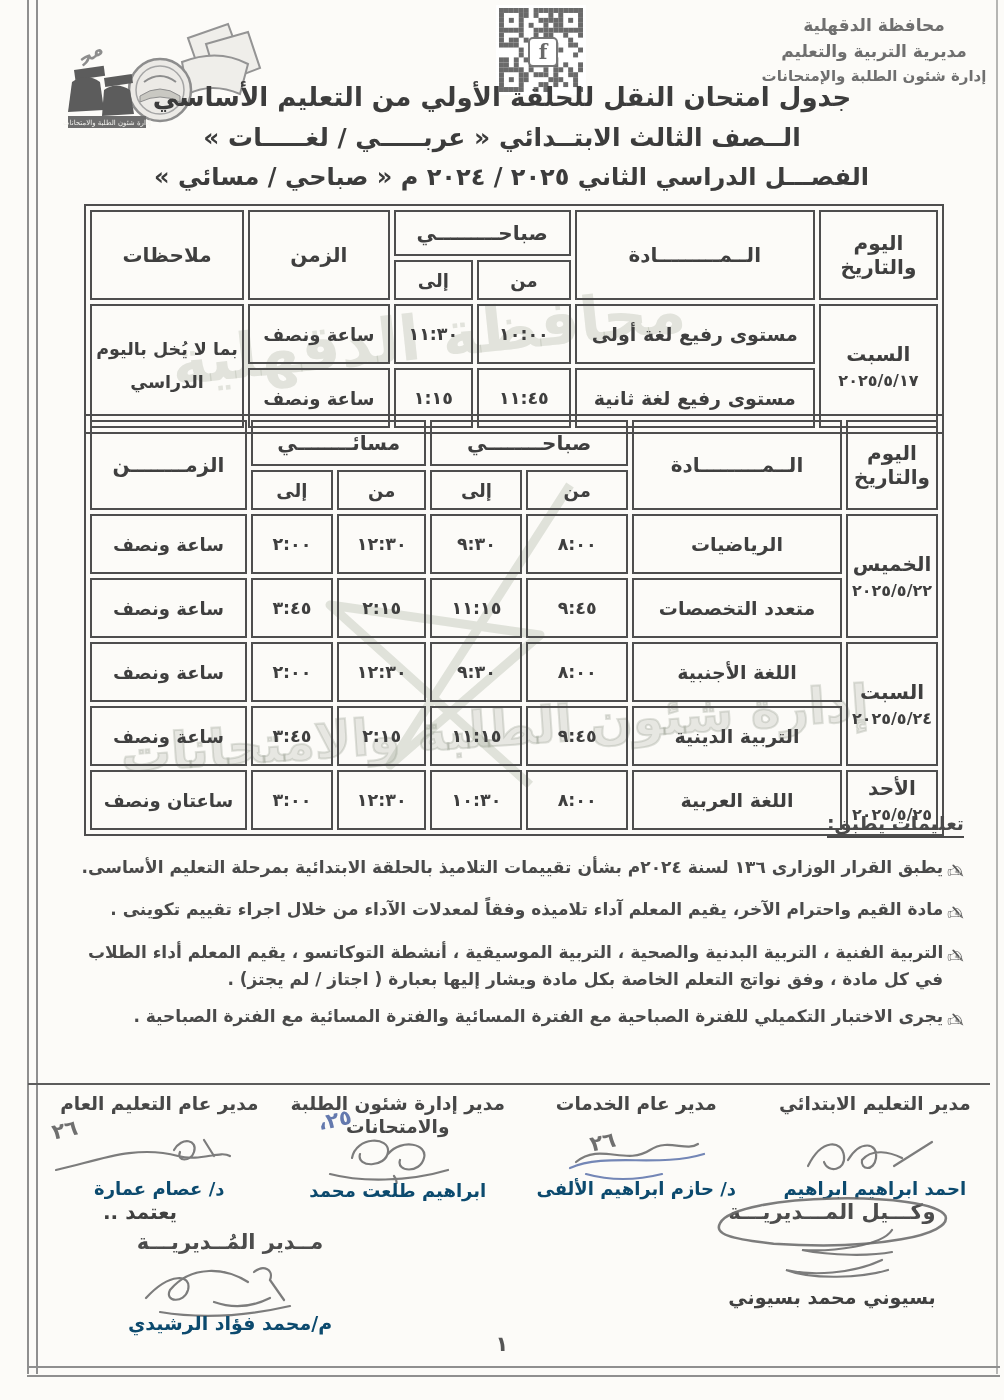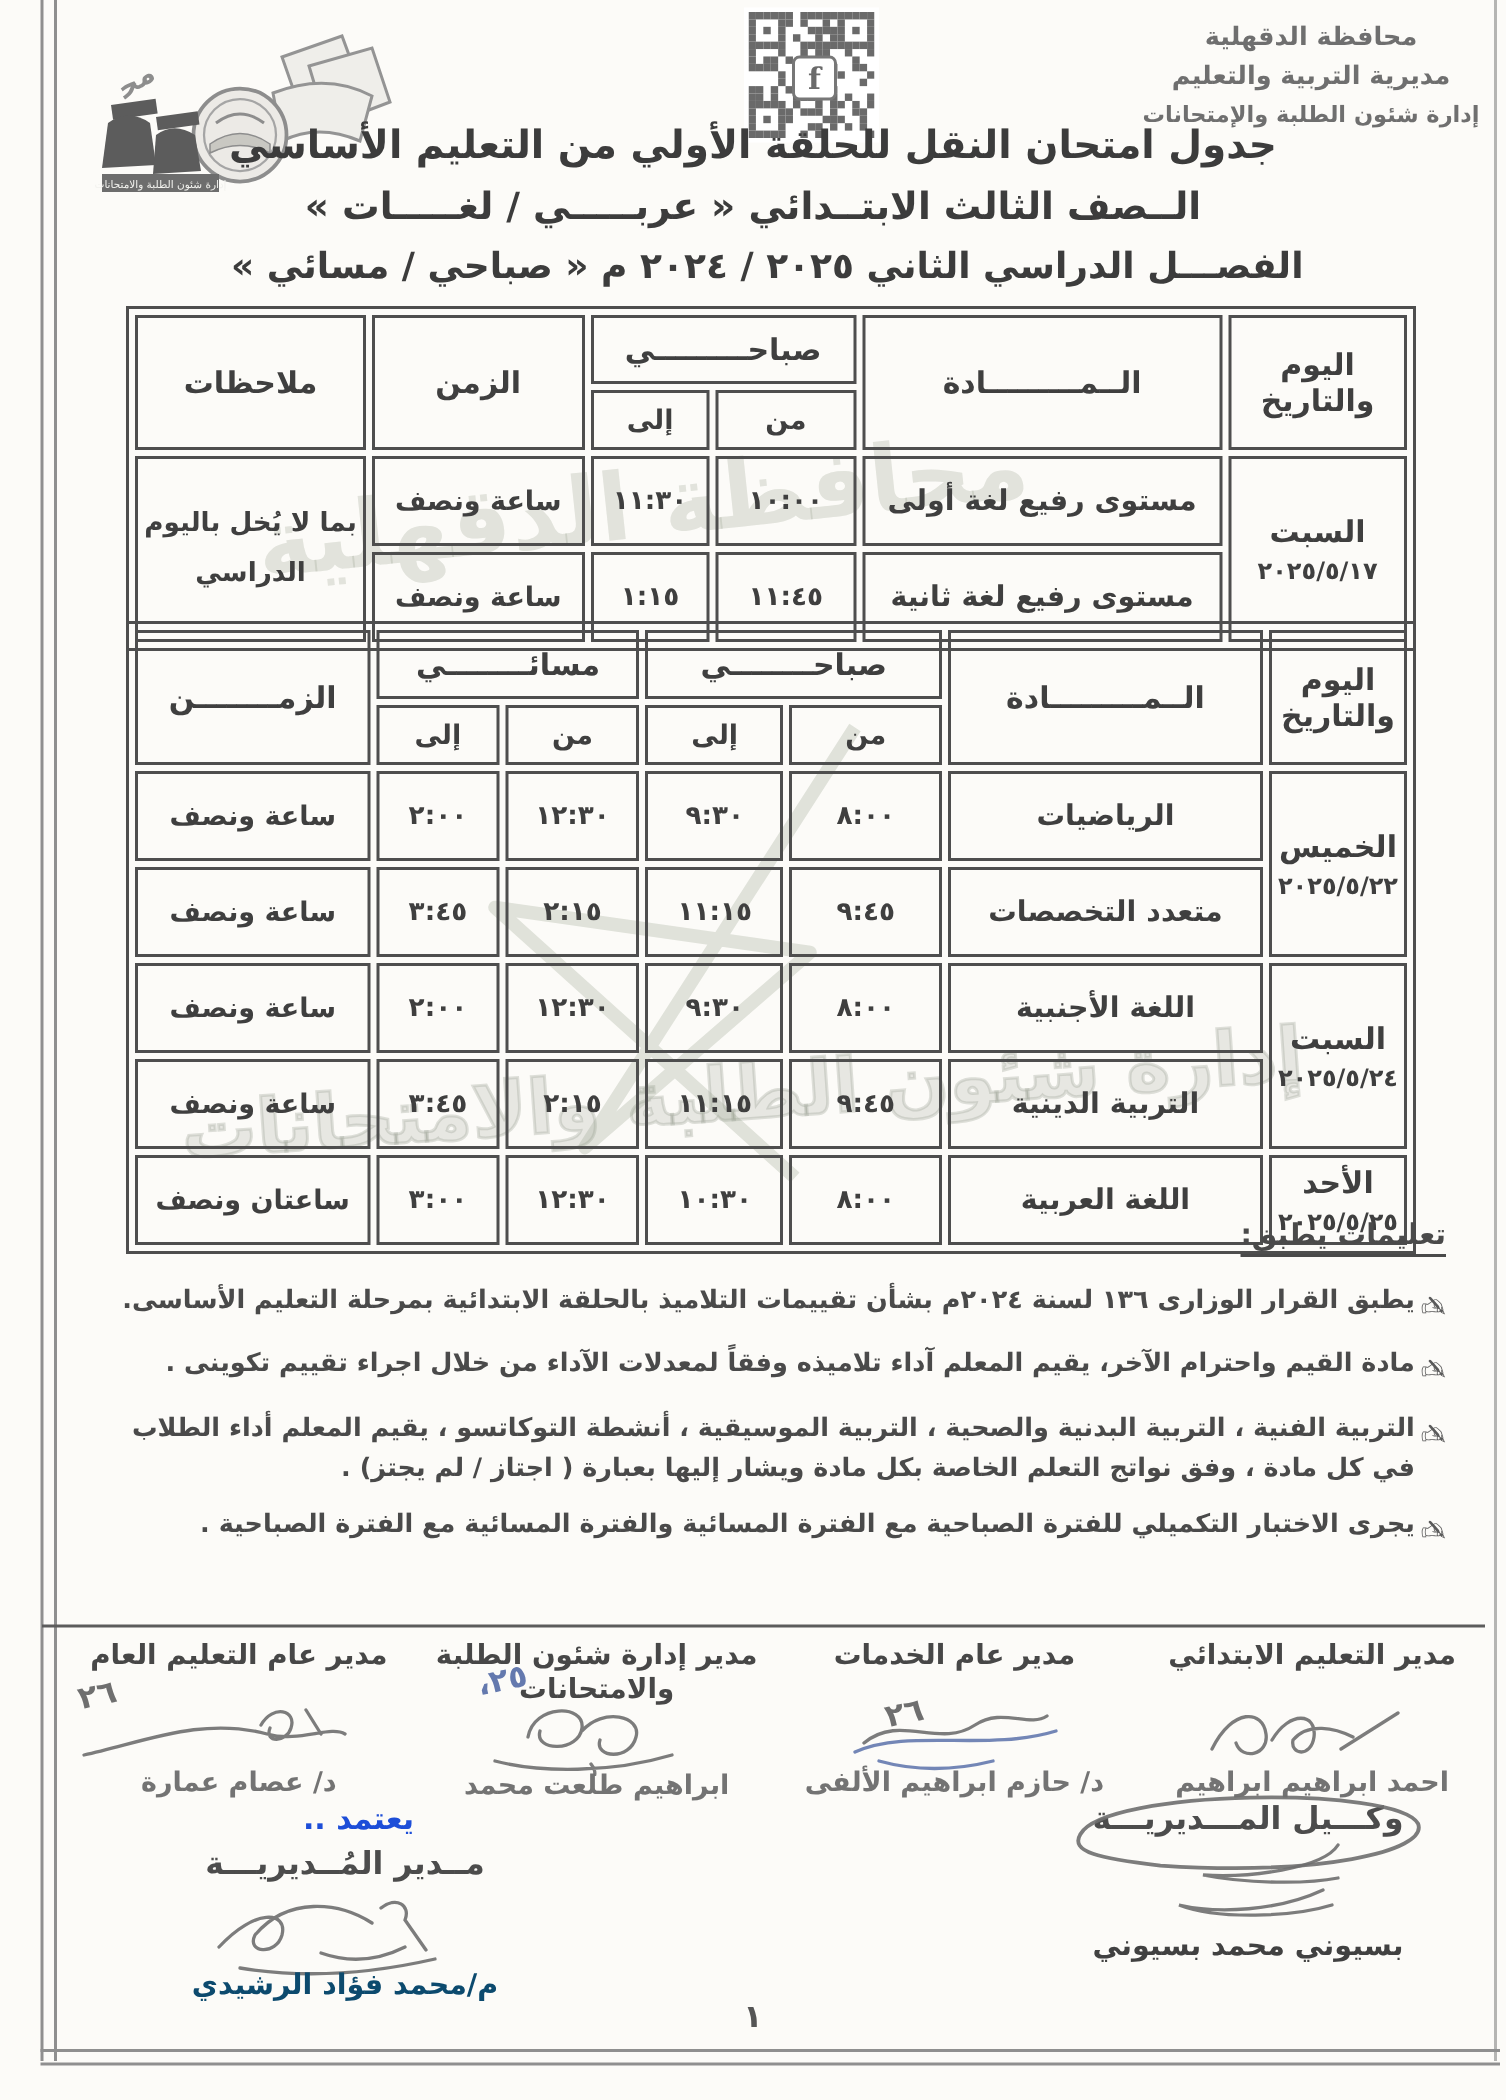--- a/index.html
+++ b/index.html
@@ -62,32 +62,32 @@
     font-size:17px;font-weight:bold;line-height:1.62;}
   .hand{flex:0 0 auto;display:inline-block;transform:scaleX(-1);font-size:20px;color:#5a5a5a;margin-top:1px;}
   .item .txt{padding-left:30px;}
   
   .divider{position:absolute;top:1083px;left:28px;right:14px;border-top:2.5px solid #5c5c5c;}
   .officials{position:absolute;top:1092px;right:10px;left:40px;display:flex;}
   .off{flex:1;text-align:center;position:relative;}
   .off .otitle{font-size:18.5px;font-weight:bold;color:#474747;line-height:1.25;min-height:44px;
     display:flex;align-items:flex-start;justify-content:center;}
   .off svg{display:block;margin:-6px auto 0;height:52px;}
-  .off .oname{font-size:18px;font-weight:bold;color:#737373;margin-top:-4px;}
+  .off .oname{font-size:18px;font-weight:bold;color:#0c4a6e;margin-top:-4px;}
   .hmark{position:absolute;font-size:21px;color:#6f6f6f;font-weight:bold;transform:rotate(-12deg);}
   .hmark.m1{top:1118px;left:52px;}
   .hmark.m2{top:1108px;left:318px;color:#6479ae;}
   .hmark.m3{top:1130px;left:590px;}
   .deputy{position:absolute;top:1194px;left:712px;width:240px;text-align:center;}
   .deputy .dtitle{position:relative;display:inline-block;font-size:21px;font-weight:bold;color:#4c4c4c;padding:6px 10px;}
   .deputy .oval{position:absolute;inset:-6px -14px;pointer-events:none;}
   .deputy .tail{display:block;margin:-4px auto 0;}
   .deputy .dname{font-size:19px;font-weight:bold;color:#414141;margin-top:2px;}
   .approval{position:absolute;top:1200px;left:85px;width:290px;text-align:center;}
-  .approval .alabel{text-align:center;font-size:20px;font-weight:bold;color:#1d4ed8;padding-left:18px;}
+  .approval .alabel{text-align:left;font-size:20px;font-weight:bold;color:#404040;padding-left:18px;}
   .approval .atitle{font-size:21px;font-weight:bold;color:#4c4c4c;margin-top:6px;letter-spacing:1px;}
   .approval svg{display:block;margin:0 auto;}
   .approval .aname{font-size:19px;font-weight:bold;color:#0c4a6e;margin-top:-8px;}
   .pagenum{position:absolute;top:1332px;left:0;width:100%;text-align:center;
     font-size:21px;font-weight:bold;color:#555;}
   .sig{stroke:#6e6e6e;stroke-width:2.2;fill:none;stroke-linecap:round;opacity:.9;}
   .sig.blue{stroke:#6479ae;}
 </style>
 </head>
 <body>

